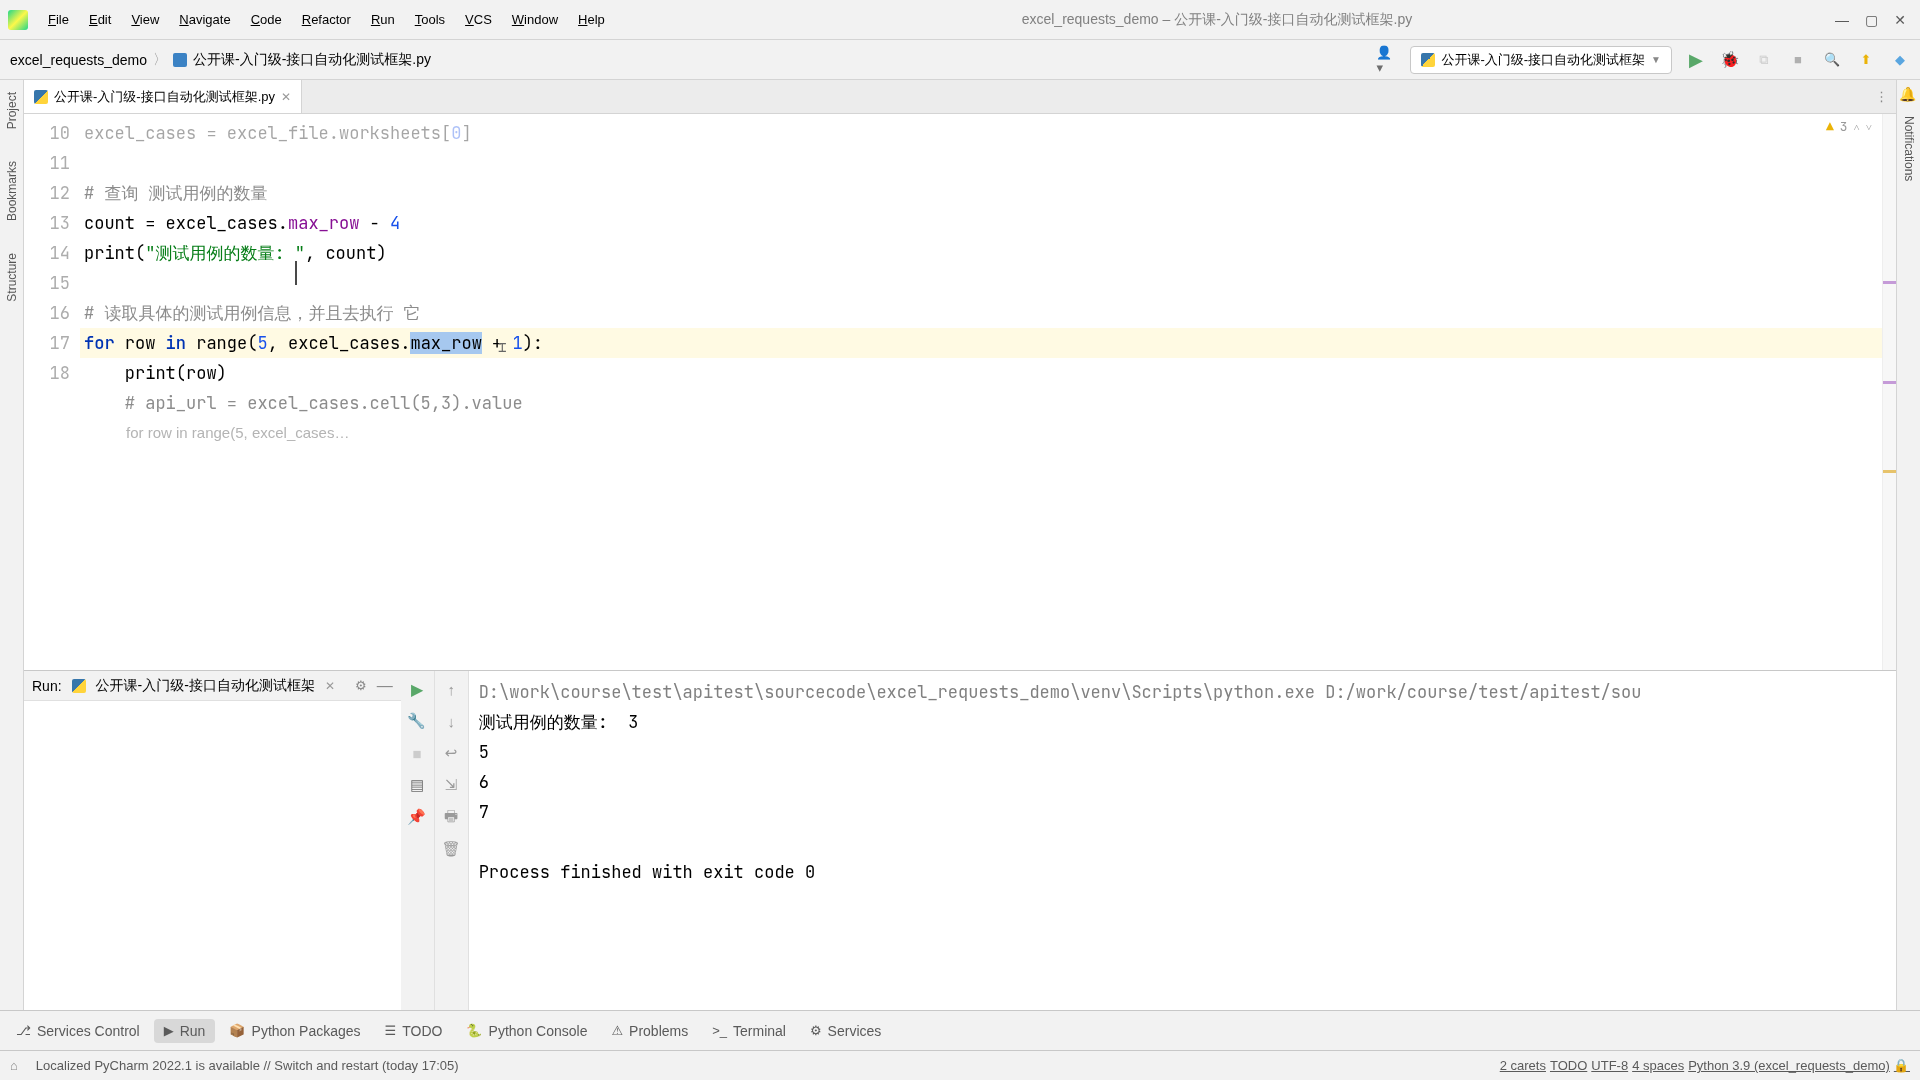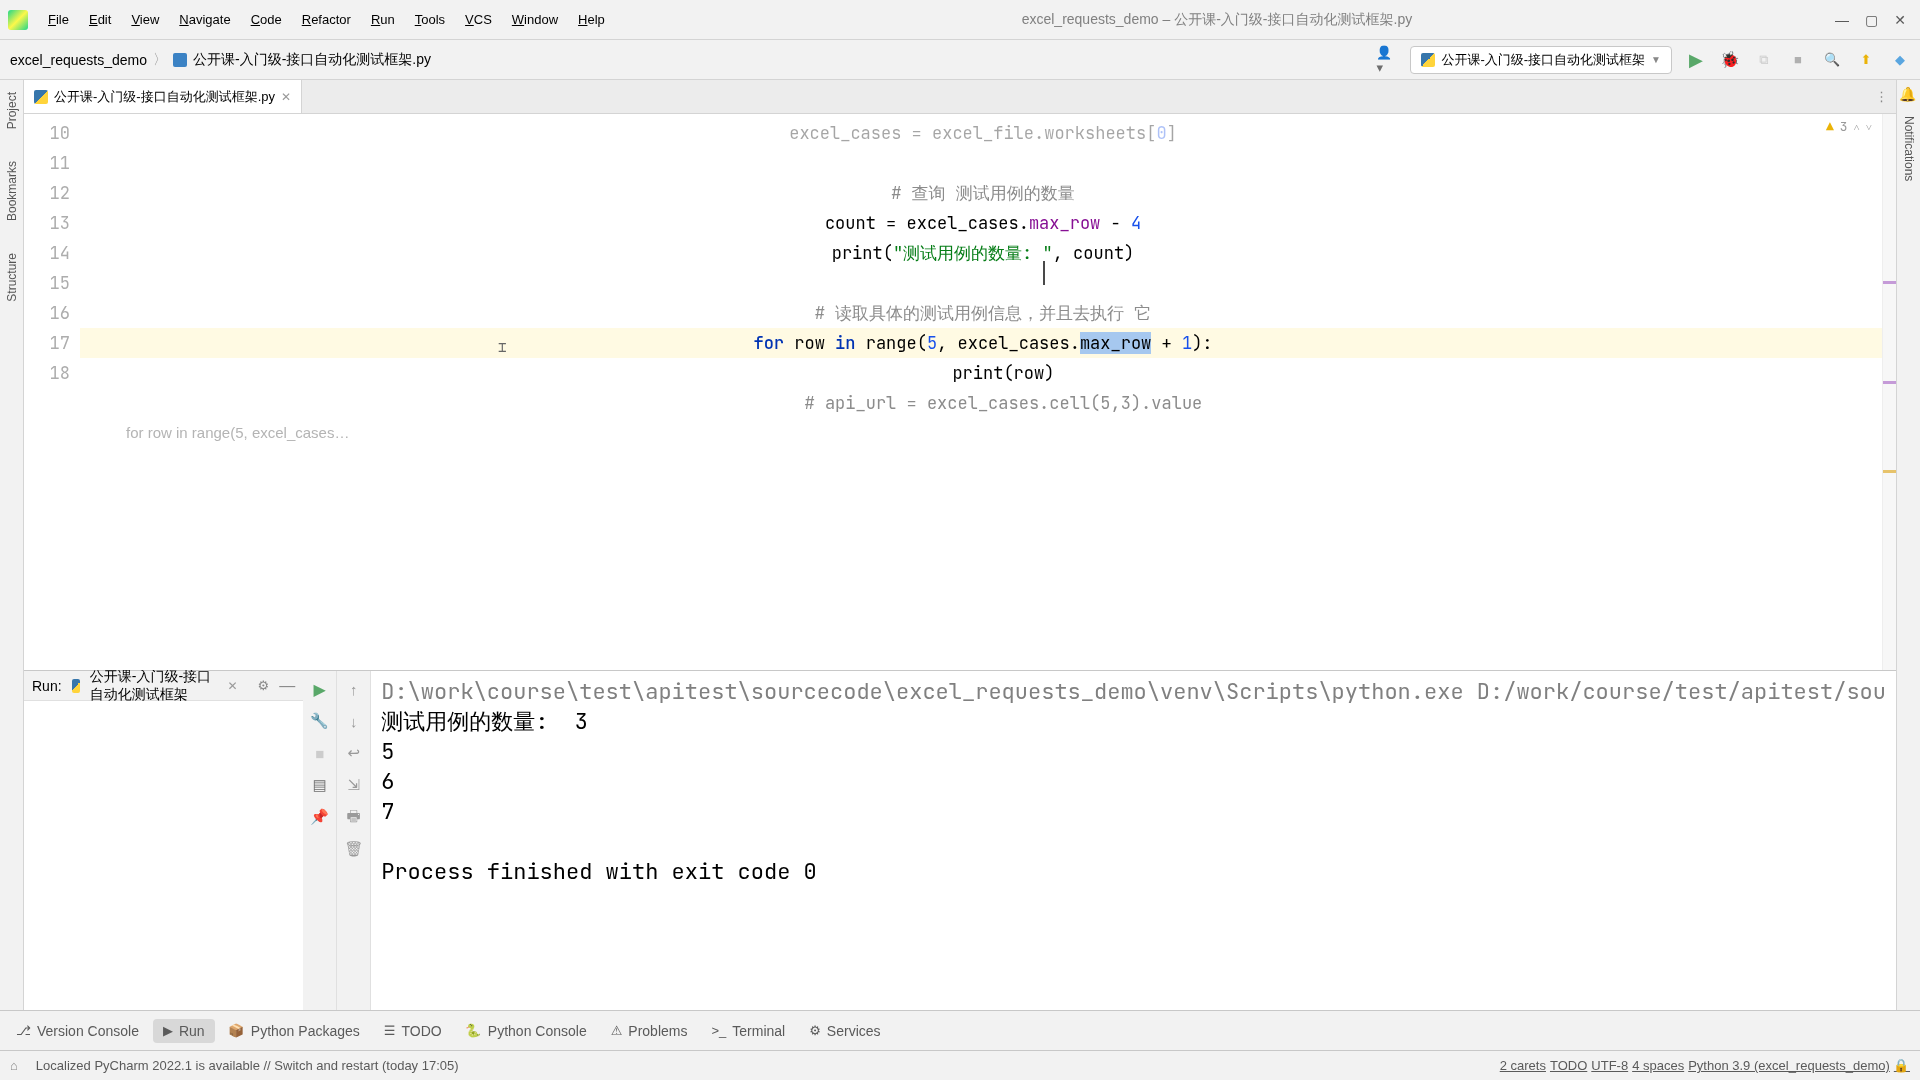--- a/index.html
+++ b/index.html
@@ -35,21 +35,21 @@
 .editor-outer { display:flex; flex-direction:column; flex: 1; min-height: 0; }
 .tabs { display: flex; align-items: center; height: 34px; border-bottom: 1px solid #d4d4d4; background: #ececec; }
 .tab { display: flex; align-items: center; gap: 6px; padding: 0 10px; height: 100%; background: #fff; border-right: 1px solid #d4d4d4; font-size: 13px; }
 .tab .py-icon { width: 14px; height: 14px; background: linear-gradient(135deg,#3776ab 50%,#ffd43b 50%); border-radius: 2px; }
 .tab .close { color: #999; font-size: 12px; cursor: pointer; }
 .tabs-spacer { flex: 1; }
 .tab-more { padding: 0 8px; color: #888; cursor: pointer; }
 .editor-area { flex: 1; position: relative; display: flex; background: #fff; overflow: hidden; font-family: "JetBrains Mono","Consolas",monospace; font-size: 17px; }
 .code-gutter { width: 56px; text-align: right; color: #adadad; padding: 4px 10px 4px 0; line-height: 30px; user-select: none; background:#fff; }
 .code-lines { flex: 1; padding: 4px 0; line-height: 30px; white-space: pre; }
-.code-lines .ln { height: 30px; padding-left:4px;text-align:center; }
+.code-lines .ln { height: 30px; padding-left:4px; }
 .ln-current { background: #fffae3; }
 .kw { color: #0033b3; font-weight: 500; }
 .fn-builtin { color: #000; }
 .str { color: #067d17; }
 .attr { color: #871094; }
 .num { color: #1750eb; }
 .cmt { color: #8c8c8c; }
 .param-sel { background: #a6c8ef; }
 .fold-hint { color: #b4b4b4; font-style: normal; font-family: "Segoe UI", Arial, sans-serif; font-size: 15px; padding-left: 46px; }
 .editor-indicators { position: absolute; top: 4px; right: 24px; display: flex; align-items: center; gap: 6px; color: #999; font-size: 13px; }
@@ -71,21 +71,21 @@
 .run-head-spacer { flex:1; }
 .run-head .gear { color:#888; cursor:pointer; }
 .run-head .minim { color:#888; cursor:pointer; font-size:16px; }
 .run-body { flex:1; display:flex; }
 .run-side { width: 34px; border-right: 1px solid #e0e0e0; display:flex; flex-direction:column; align-items:center; padding-top:6px; gap:8px; background:#f2f2f2; }
 .run-side span { color:#6e6e6e; font-size:15px; cursor:pointer; width:24px; height:24px; display:flex; align-items:center; justify-content:center; }
 .run-side .play { color:#59a869; font-size:16px; }
 .run-side .pin { color:#6e6e6e; }
 .run-side2 { width: 34px; border-right: 1px solid #e0e0e0; display:flex; flex-direction:column; align-items:center; padding-top:6px; gap:8px; background:#f2f2f2; }
 .run-side2 span { color:#9a9a9a; font-size:15px; cursor:pointer; width:24px; height:24px; display:flex; align-items:center; justify-content:center; }
-.run-output { flex:1; padding: 6px 10px; font-family: "JetBrains Mono","Consolas",monospace; font-size: 22px; line-height: 30px; white-space: pre; overflow:auto; }
+.run-output { flex:1; padding: 6px 10px; font-family: "JetBrains Mono","Consolas",monospace; font-size: 17px; line-height: 30px; white-space: pre; overflow:auto; }
 .run-output .cmd { color: #808080; }
 .run-output-wrap { position:relative; flex:1; }
 
 .bottom-tools { height: 40px; border-top: 1px solid #c8c8c8; background:#f2f2f2; display:flex; align-items:center; padding: 0 6px; gap: 4px; }
 .bt-tab { display:flex; align-items:center; gap:6px; padding:4px 10px; color:#5a5a5a; font-size:14px; cursor:pointer; border-radius:4px; }
 .bt-tab.active { background:#d8d8d8; }
 .bt-tab .ico { font-size:13px; }
 .statusbar { height: 30px; border-top: 1px solid #c8c8c8; background:#f2f2f2; display:flex; align-items:center; padding:0 10px; gap:18px; font-size:13px; color:#5a5a5a; }
 .statusbar .sb-msg-icon { color:#888; }
 .statusbar .sb-spacer { flex:1; }
@@ -227,21 +227,21 @@
 
   <div class="right-gutter">
     <span class="bell">🔔</span>
     <span class="vert-label">Notifications</span>
   </div>
 </div>
 
 <div class="bottom-tools" id="bottom-tools">
     <div class="bt-tab">
       <span class="ico">⎇</span>
-      <span>Version Console</span>
+      <span>Services Control</span>
     </div>
     <div class="bt-tab active">
       <span class="ico">▶</span>
       <span>Run</span>
     </div>
     <div class="bt-tab">
       <span class="ico">📦</span>
       <span>Python Packages</span>
     </div>
     <div class="bt-tab">

